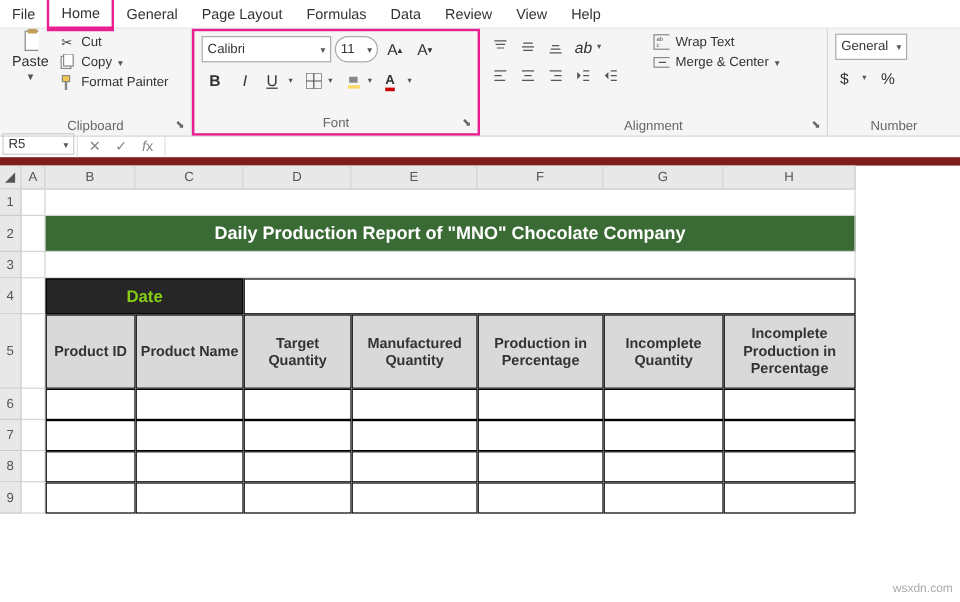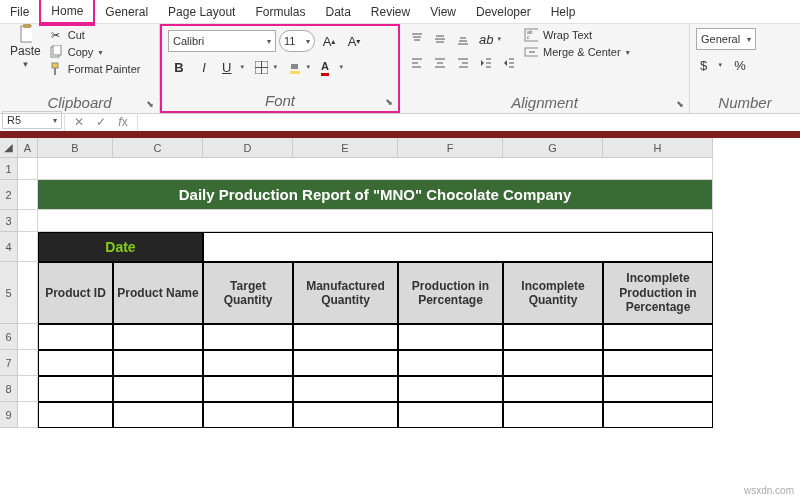--- a/index.html
+++ b/index.html
@@ -6,21 +6,21 @@
 body { font-family: 'Segoe UI', Arial, sans-serif; font-size: 12px; background: #fff; color: #333; width: 800px; height: 502px; overflow: hidden; position: relative; }
 
 
 .menubar { display: flex; background: #fff; border-bottom: 1px solid #e0e0e0; height: 24px; align-items: center; }
 .menubar-item { padding: 4px 10px; font-size: 12px; cursor: pointer; display: flex; align-items: center; }
 .tab-active { border: 2px solid #e91e90; border-bottom: 4px solid #e91e90; background: #fff; font-weight: 400; }
 
 
 .ribbon { display: flex; height: 90px; background: #f5f5f5; border-bottom: 1px solid #d0d0d0; }
 .ribbon-group { border-right: 1px solid #d8d8d8; display: flex; flex-direction: column; padding: 4px 6px 2px 6px; position: relative; }
-.ribbon-group-label { text-align: center; font-size: 15px; color: #666; padding-top: 2px; font-style: italic; }
+.ribbon-group-label { text-align: center; font-size: 11px; color: #666; padding-top: 2px; }
 .ribbon-group .content { flex: 1; display: flex; align-items: flex-start; gap: 4px; }
 .group-highlight { border: 2px solid #e91e90; }
 
 
 .clip-col { display: flex; flex-direction: column; align-items: center; justify-content: space-between; height: 62px; padding: 0 4px; }
 .clip-paste { display: flex; flex-direction: column; align-items: center; gap: 2px; }
 .clip-rows { display: flex; flex-direction: column; gap: 3px; font-size: 11px; }
 .clip-row { display: flex; align-items: center; gap: 5px; cursor: pointer; }
 .small-icon { width: 14px; height: 14px; display: inline-flex; align-items: center; justify-content: center; }
 
@@ -30,21 +30,21 @@
 .combo { background: #fff; border: 1px solid #aaa; height: 22px; font-size: 11px; display: flex; align-items: center; padding: 0 4px; }
 .combo.font { width: 108px; justify-content: space-between; }
 .combo.size { width: 36px; justify-content: space-between; border-radius: 11px; }
 .chev { font-size: 8px; color: #555; }
 .rbtn { width: 22px; height: 22px; display: inline-flex; align-items: center; justify-content: center; cursor: pointer; font-size: 13px; border: 1px solid transparent; }
 .rbtn.split { width: 30px; justify-content: space-between; padding: 0 3px; }
 .rbtn.split .chev { font-size: 7px; }
 .launcher { position: absolute; right: 3px; bottom: 3px; width: 12px; height: 12px; font-size: 9px; cursor: pointer; color: #666; display: flex; align-items: center; justify-content: center; }
 
 
-.align-group .content { flex-direction: row; gap: 4px; }
+.align-group .content { flex-direction: row; gap: 24px; }
 .align-cols { display: flex; flex-direction: column; gap: 2px; }
 .align-row { display: flex; gap: 1px; }
 .merge-col { display: flex; flex-direction: column; gap: 3px; font-size: 11px; justify-content: center; }
 .merge-row { display: flex; align-items: center; gap: 5px; cursor: pointer; }
 
 
 .number-group .content { flex-direction: column; gap: 4px; }
 .combo.numfmt { width: 60px; justify-content: space-between; }
 
 
@@ -75,21 +75,20 @@
 
 <div class="menubar">
   <div class="menubar-item">File</div>
   <div class="menubar-item tab-active">Home</div>
   <div class="menubar-item">General</div>
   <div class="menubar-item">Page Layout</div>
   <div class="menubar-item">Formulas</div>
   <div class="menubar-item">Data</div>
   <div class="menubar-item">Review</div>
   <div class="menubar-item">View</div>
-  <div class="menubar-item">Developer</div>
   <div class="menubar-item">Help</div>
 </div>
 
 <div class="ribbon">
 
   <div class="ribbon-group" style="width:160px;">
     <div class="content">
       <div class="clip-col">
         <div class="clip-paste">
           <span class="small-icon">

